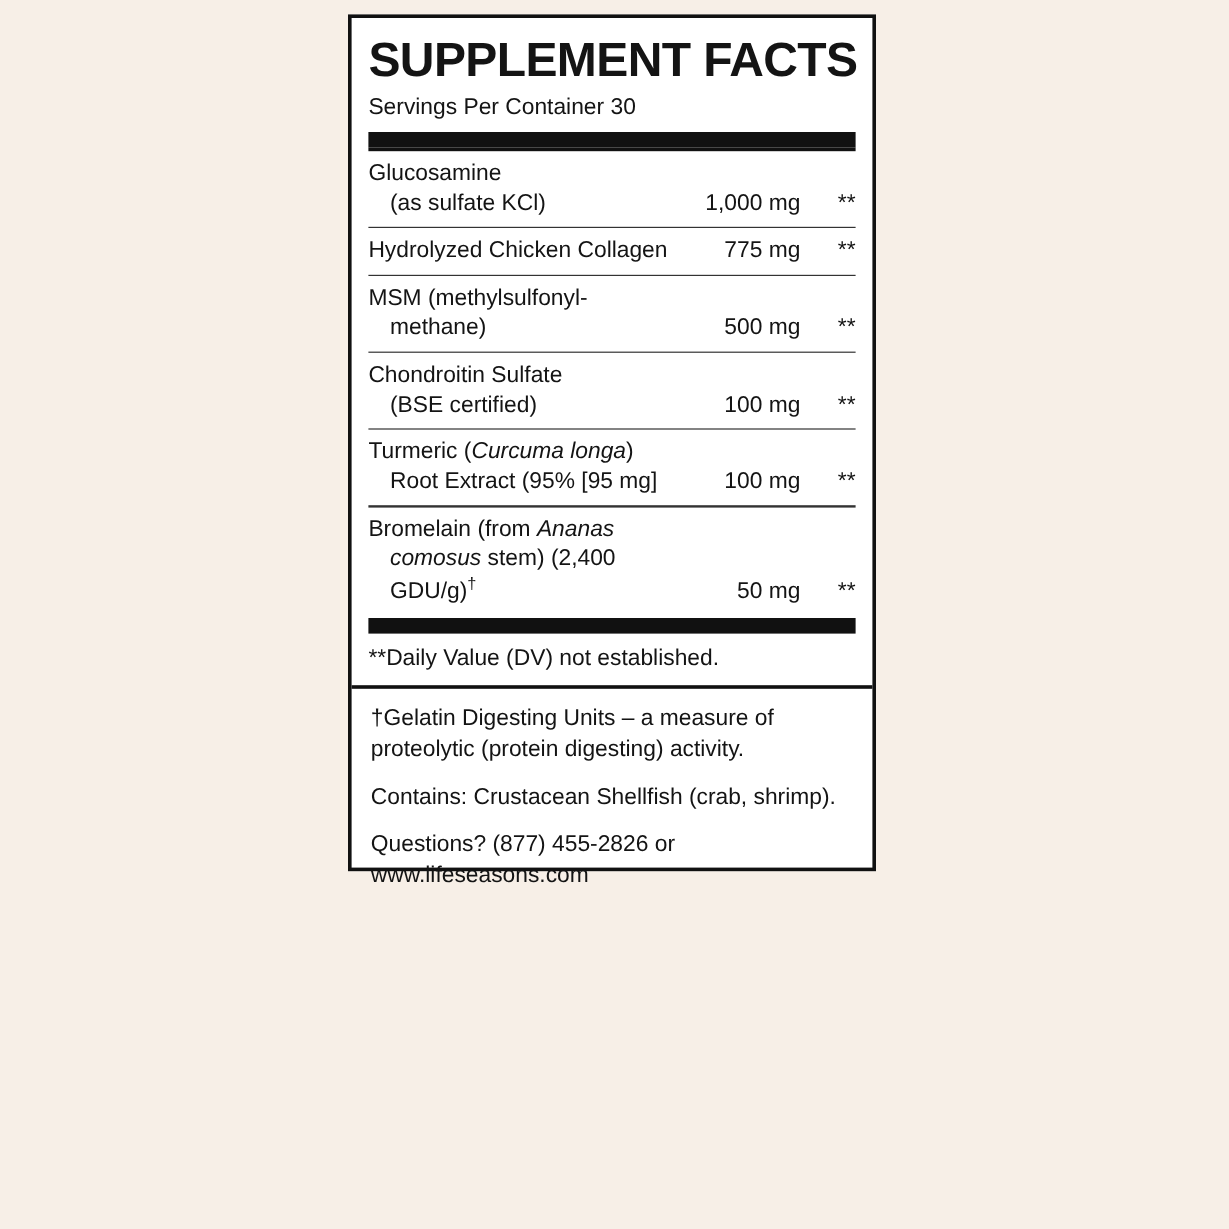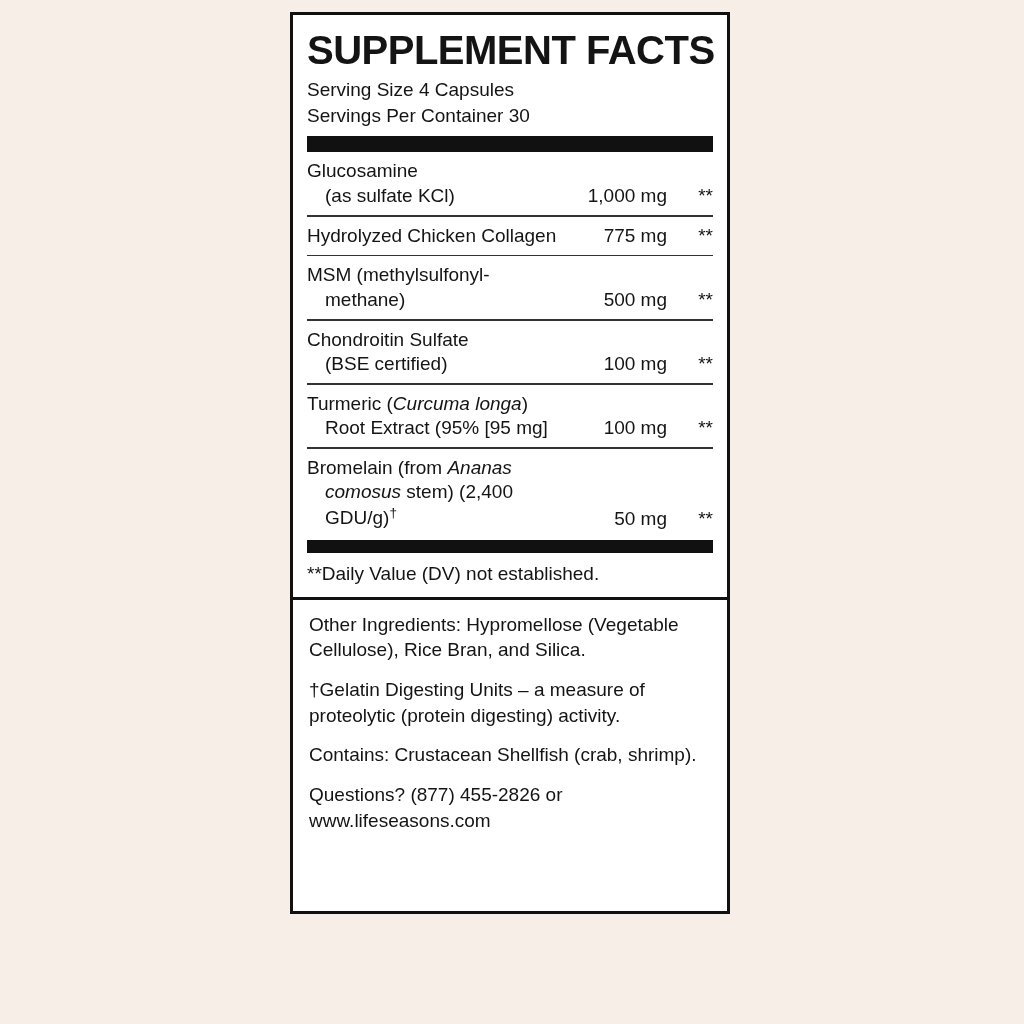--- a/index.html
+++ b/index.html
@@ -13,21 +13,21 @@
     font-family: "Liberation Sans", sans-serif;
     color: #141414;
     overflow: hidden;
   }
 
   .panel {
     position: absolute;
     left: 290px;
     top: 12px;
     width: 440px;
-    height: 902px;
+    height: 714px;
     background: #ffffff;
     border: 3px solid #111111;
     box-sizing: border-box;
   }
 
   
   .sf-box {
     position: relative;
     margin: 0;
     padding: 0 14px 0 14px;
@@ -134,21 +134,20 @@
 </style>
 </head>
 <body>
 
 <div class="panel">
 
   <div class="sf-box">
 
     <div class="sf-title">SUPPLEMENT FACTS</div>
 
-    <div class="sf-serving">Serving Size 4 Capsules</div>
     <div class="sf-serving">Servings Per Container 30</div>
 
     <div class="bar-thick"></div>
 
 
     <div class="rule-med"></div>
 
     <div class="nut-row">
       <span class="nut-name">
         <span>Glucosamine</span>
@@ -206,20 +205,19 @@
       <span class="nut-amt">50 mg</span>
       <span class="nut-dv">**</span>
     </div>
 
     <div class="bar-thick-bottom"></div>
 
     <div class="footnote">**Daily Value (DV) not established.</div>
   </div>
 
   <div class="info">
-    <p>Other Ingredients: Hypromellose (Vegetable Cellulose), Rice Bran, and Silica.</p>
     <p>†Gelatin Digesting Units – a measure of proteolytic (protein digesting) activity.</p>
     <p>Contains: Crustacean Shellfish (crab, shrimp).</p>
     <p class="bold" style="margin-bottom:0;">Questions? (877) 455-2826 or</p>
     <p class="bold last">www.lifeseasons.com</p>
   </div>
 
 </div>
 
 </body></html>

